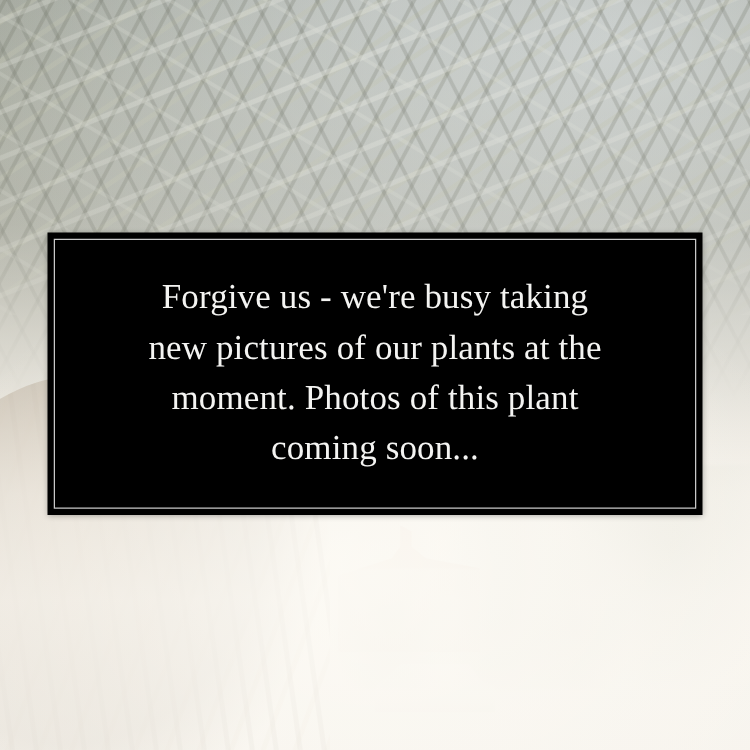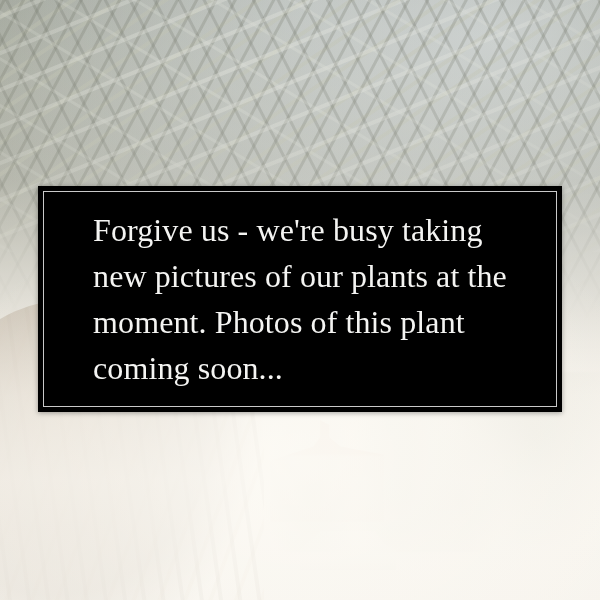--- a/index.html
+++ b/index.html
@@ -208,23 +208,23 @@
     border: 1px solid #c9c9c9;
     background: #000000;
     display: flex;
     align-items: center;
     justify-content: center;
     padding: 6px 14px;
   }
   .plaque-message {
     margin: 0;
     color: #f4f4f2;
-    text-align: left;
+    text-align: center;
     font-family: "Liberation Serif", "DejaVu Serif", serif;
-    font-size: 32px;
+    font-size: 28px;
     line-height: 1.44;
     font-weight: 400;
     letter-spacing: 0.1px;
     white-space: pre-line;
   }
 </style>
 </head>
 <body>
 
 <div class="photo-stage">

